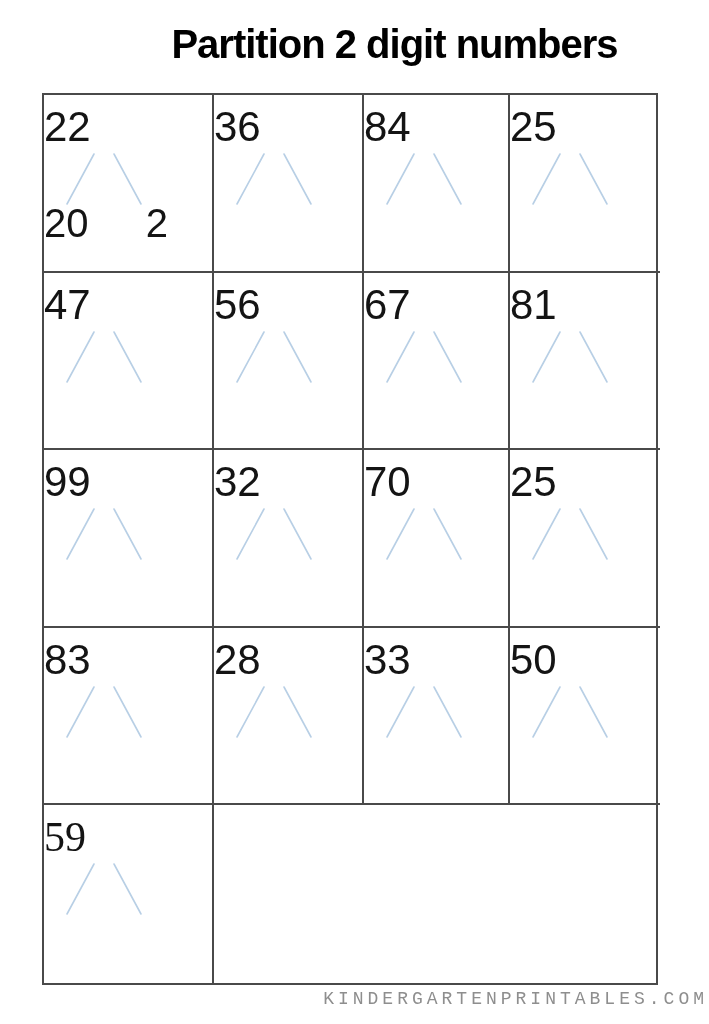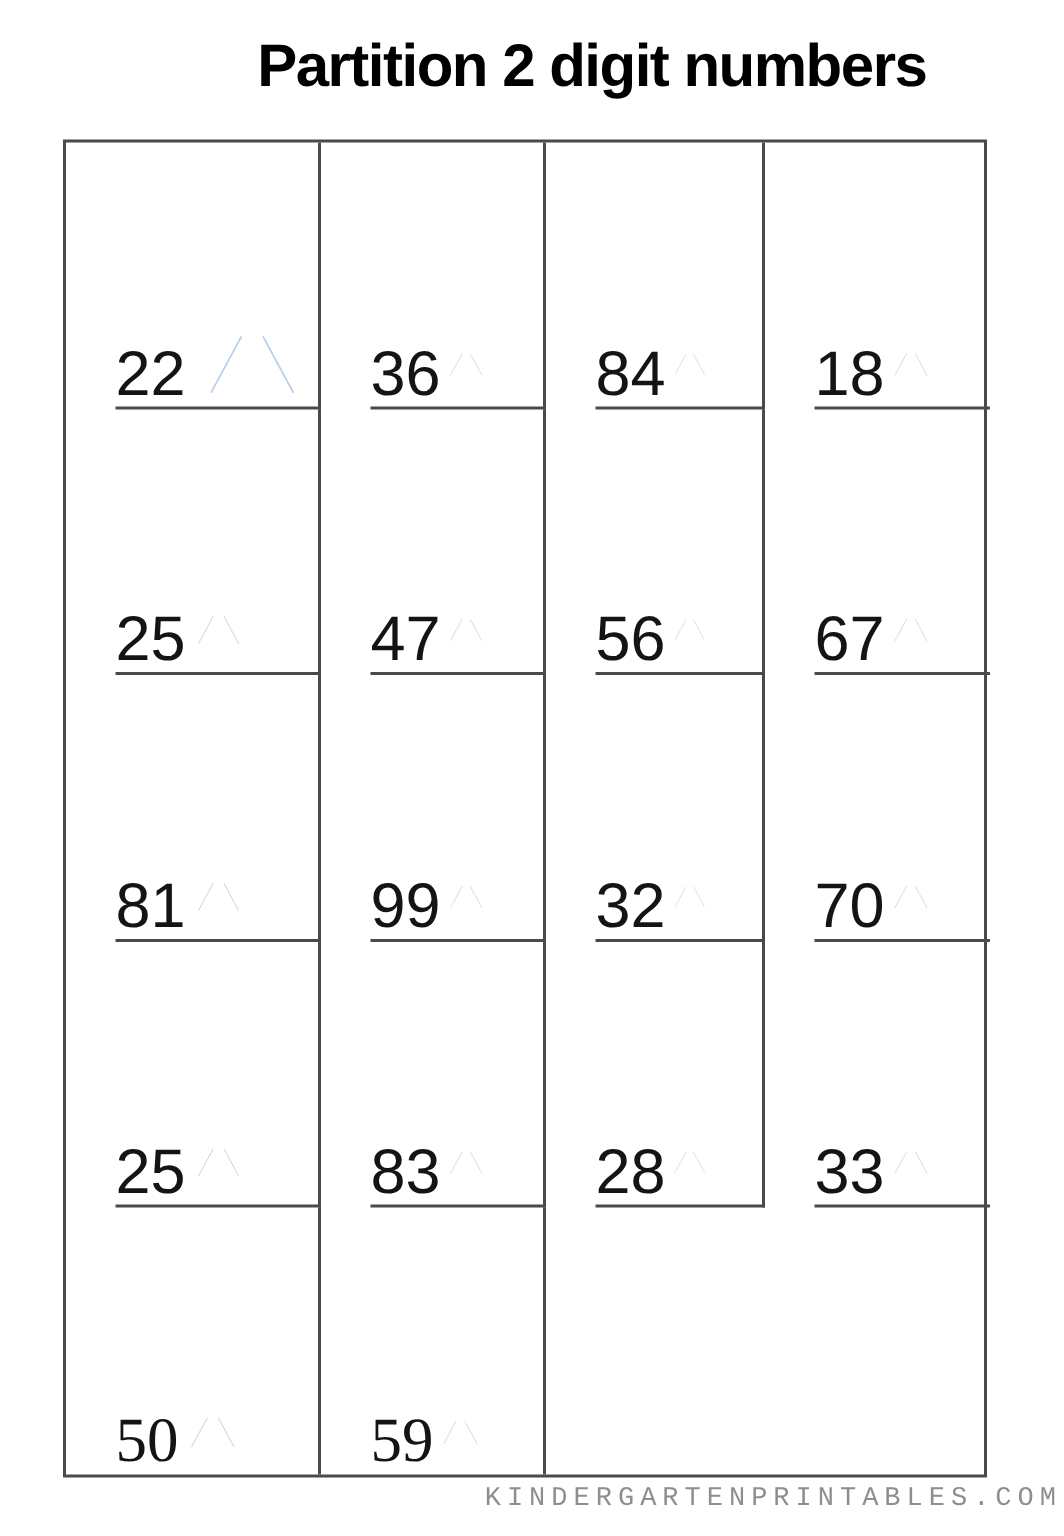--- a/index.html
+++ b/index.html
@@ -15,23 +15,22 @@
   .grid{
     position:absolute;left:42px;top:93px;width:616px;height:892px;
     display:grid;grid-template-columns:170px 150px 146px 150px;
     grid-template-rows:repeat(5,1fr);
     border:2px solid var(--grid-color,#4a4a4a);box-sizing:border-box;
   }
   .cell{
     box-sizing:border-box;
     border-right:2px solid var(--grid-color,#4a4a4a);
     border-bottom:2px solid var(--grid-color,#4a4a4a);
-    display:flex;flex-direction:row;align-items:flex-end;
+    display:flex;flex-direction:column;align-items:flex-start;
     padding-top:10px;
-    margin-left:33px;
   }
   .cell:nth-child(4n){border-right:none;}
   .cell:nth-child(n+17){border-bottom:none;font-family:Liberation Serif, serif;}
   .num{
     font-size:42px;line-height:1.05;color:#141414;
   }
   .vee{margin-top:2px;display:block;}
   .vee line{stroke:var(--line-blue,#b8cfe5);stroke-width:1.6;stroke-linecap:round;}
   .answers{
     width:124px;display:flex;justify-content:space-between;
@@ -49,20 +48,24 @@
 
 <div class="page">
   <h1 class="title">Partition 2 digit numbers</h1>
   <div class="grid" id="grid">
   <div class="cell">
     <div class="num">22</div>
     <svg class="vee" width="120" height="56" viewBox="0 0 120 56" aria-hidden="true">
       <line x1="50" y1="3" x2="23" y2="53"></line>
       <line x1="70" y1="3" x2="97" y2="53"></line>
     </svg>
+    <div class="answers">
+      <span class="ans">20</span>
+      <span class="ans">2</span>
+    </div>
   </div>
 
   <div class="cell">
     <div class="num">36</div>
     <svg class="vee" width="120" height="56" viewBox="0 0 120 56" aria-hidden="true">
       <line x1="50" y1="3" x2="23" y2="53"></line>
       <line x1="70" y1="3" x2="97" y2="53"></line>
     </svg>
     <div class="answers empty">
       <span class="ans"></span>
@@ -76,31 +79,20 @@
       <line x1="50" y1="3" x2="23" y2="53"></line>
       <line x1="70" y1="3" x2="97" y2="53"></line>
     </svg>
     <div class="answers empty">
       <span class="ans"></span>
       <span class="ans"></span>
     </div>
   </div>
 
 
-  <div class="cell">
-    <div class="num">18</div>
-    <svg class="vee" width="120" height="56" viewBox="0 0 120 56" aria-hidden="true">
-      <line x1="50" y1="3" x2="23" y2="53"></line>
-      <line x1="70" y1="3" x2="97" y2="53"></line>
-    </svg>
-    <div class="answers empty">
-      <span class="ans"></span>
-      <span class="ans"></span>
-    </div>
-  </div>
 
   <div class="cell">
     <div class="num">25</div>
     <svg class="vee" width="120" height="56" viewBox="0 0 120 56" aria-hidden="true">
       <line x1="50" y1="3" x2="23" y2="53"></line>
       <line x1="70" y1="3" x2="97" y2="53"></line>
     </svg>
     <div class="answers empty">
       <span class="ans"></span>
       <span class="ans"></span>

